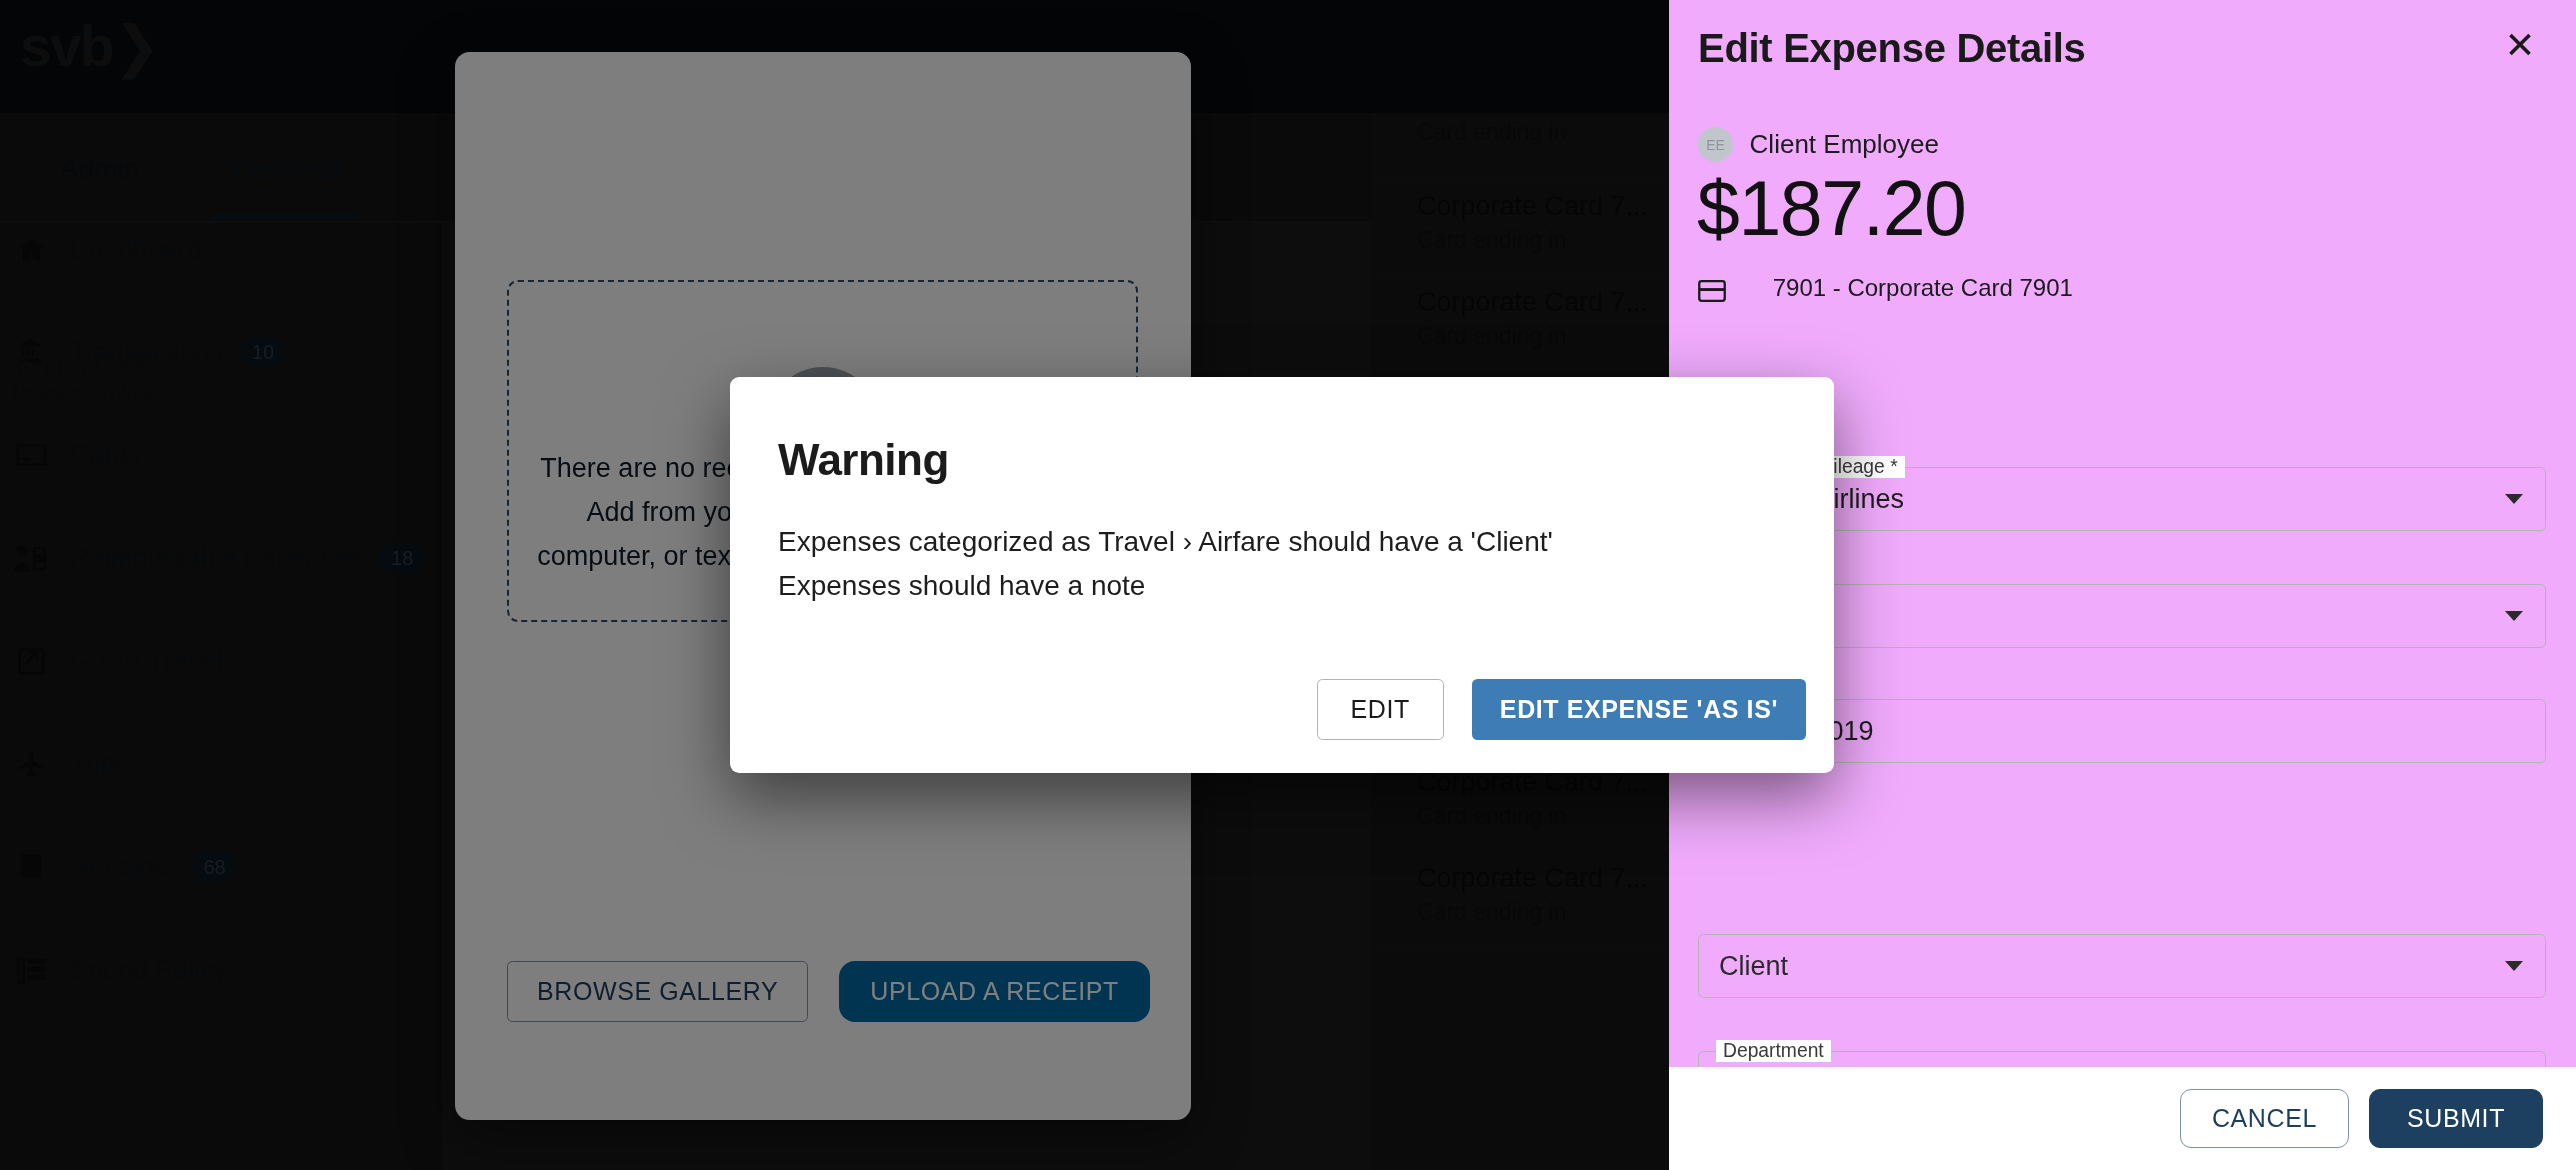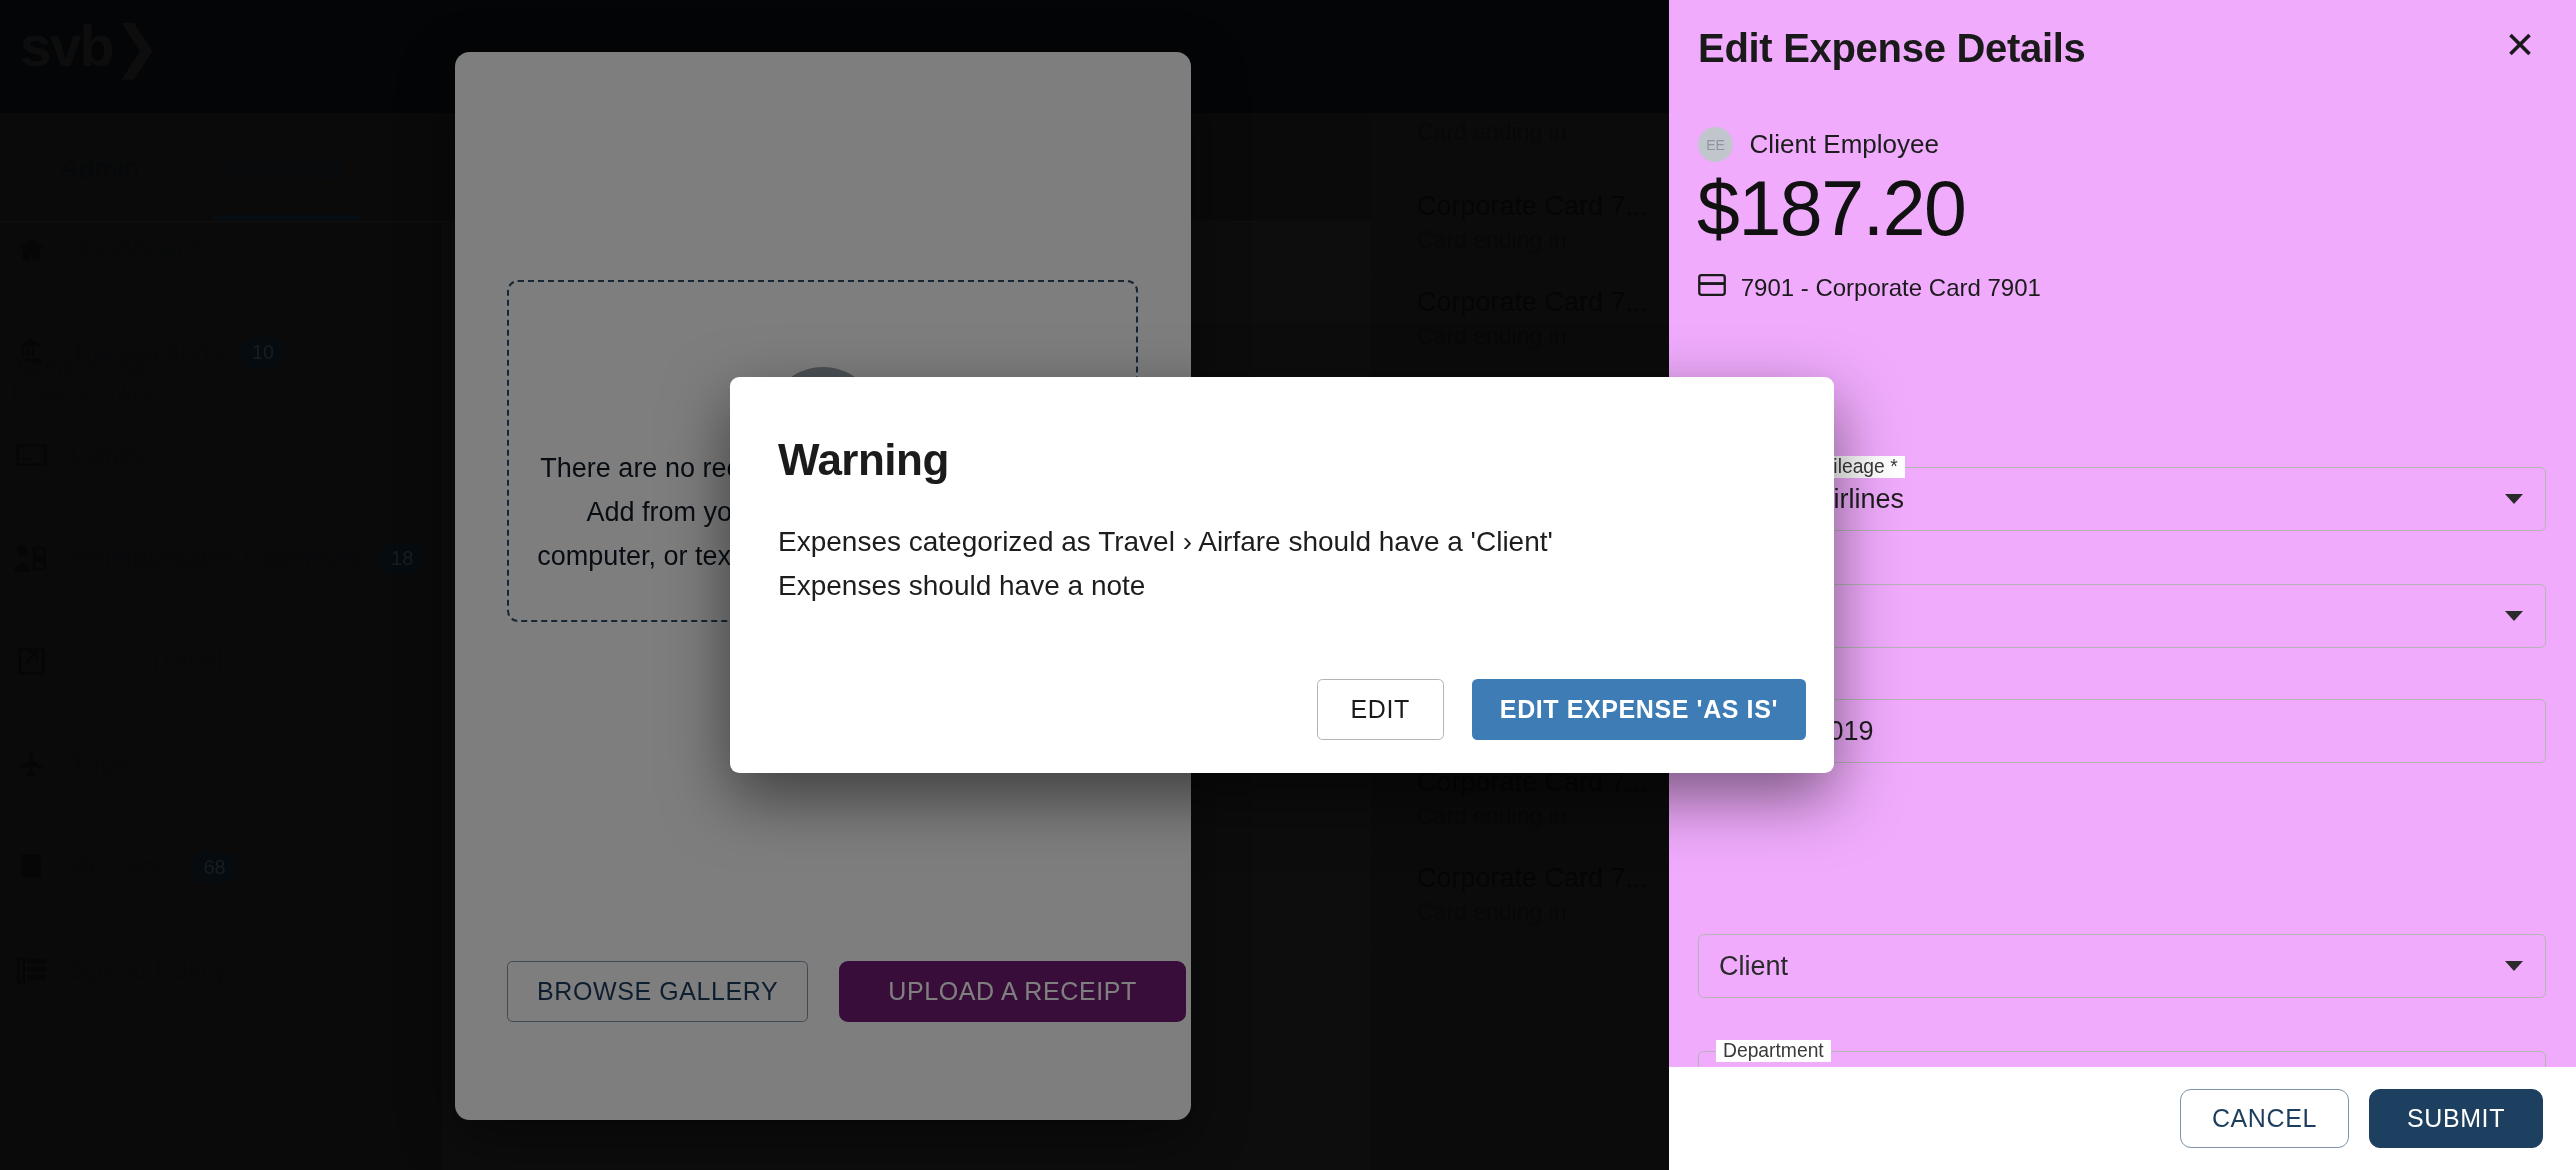--- a/index.html
+++ b/index.html
@@ -201,22 +201,22 @@
     left: 28px; top: 164px;
     font-size: 77px;
     font-weight: 400;
     color: #111;
     letter-spacing: -1.4px;
   }
 
   .cardline {
     position: absolute;
     left: 29px; top: 274px;
-    display: flex; align-items: flex-start;
-    font-size: 24px; color: #1b1b1b;
+    display: flex; align-items: flex-end;
+    font-size: 24px; color: #1b1b1b; gap: 32px;
   }
   .cardline .cicon {
     width: 28px; height: 22px;
     margin-right: 14.7px;
     display: inline-flex; align-items: center;
   }
 
   .toggle {
     position: absolute;
     left: 29px; top: 421px;
@@ -360,26 +360,26 @@
     background: transparent;
     margin-right: 31px;
     font-size: 25px;
     letter-spacing: 0.6px;
     border-radius: 5.5px;
     display: inline-flex;
     align-items: center;
   }
   .btn-solid-rc {
     height: 61px;
-    padding: 0 49px;
-    background: #701a75;
+    padding: 0 31px;
+    background: #0369a1;
     color: #fff;
     font-size: 25px;
     letter-spacing: 0.6px;
-    border-radius: 9px;
+    border-radius: 16px;
     display: inline-flex;
     align-items: center;
   }
 
   
   .warn {
     position: absolute;
     left: 730px; top: 377px;
     width: 1104px; height: 396px;
     background: #fff;

